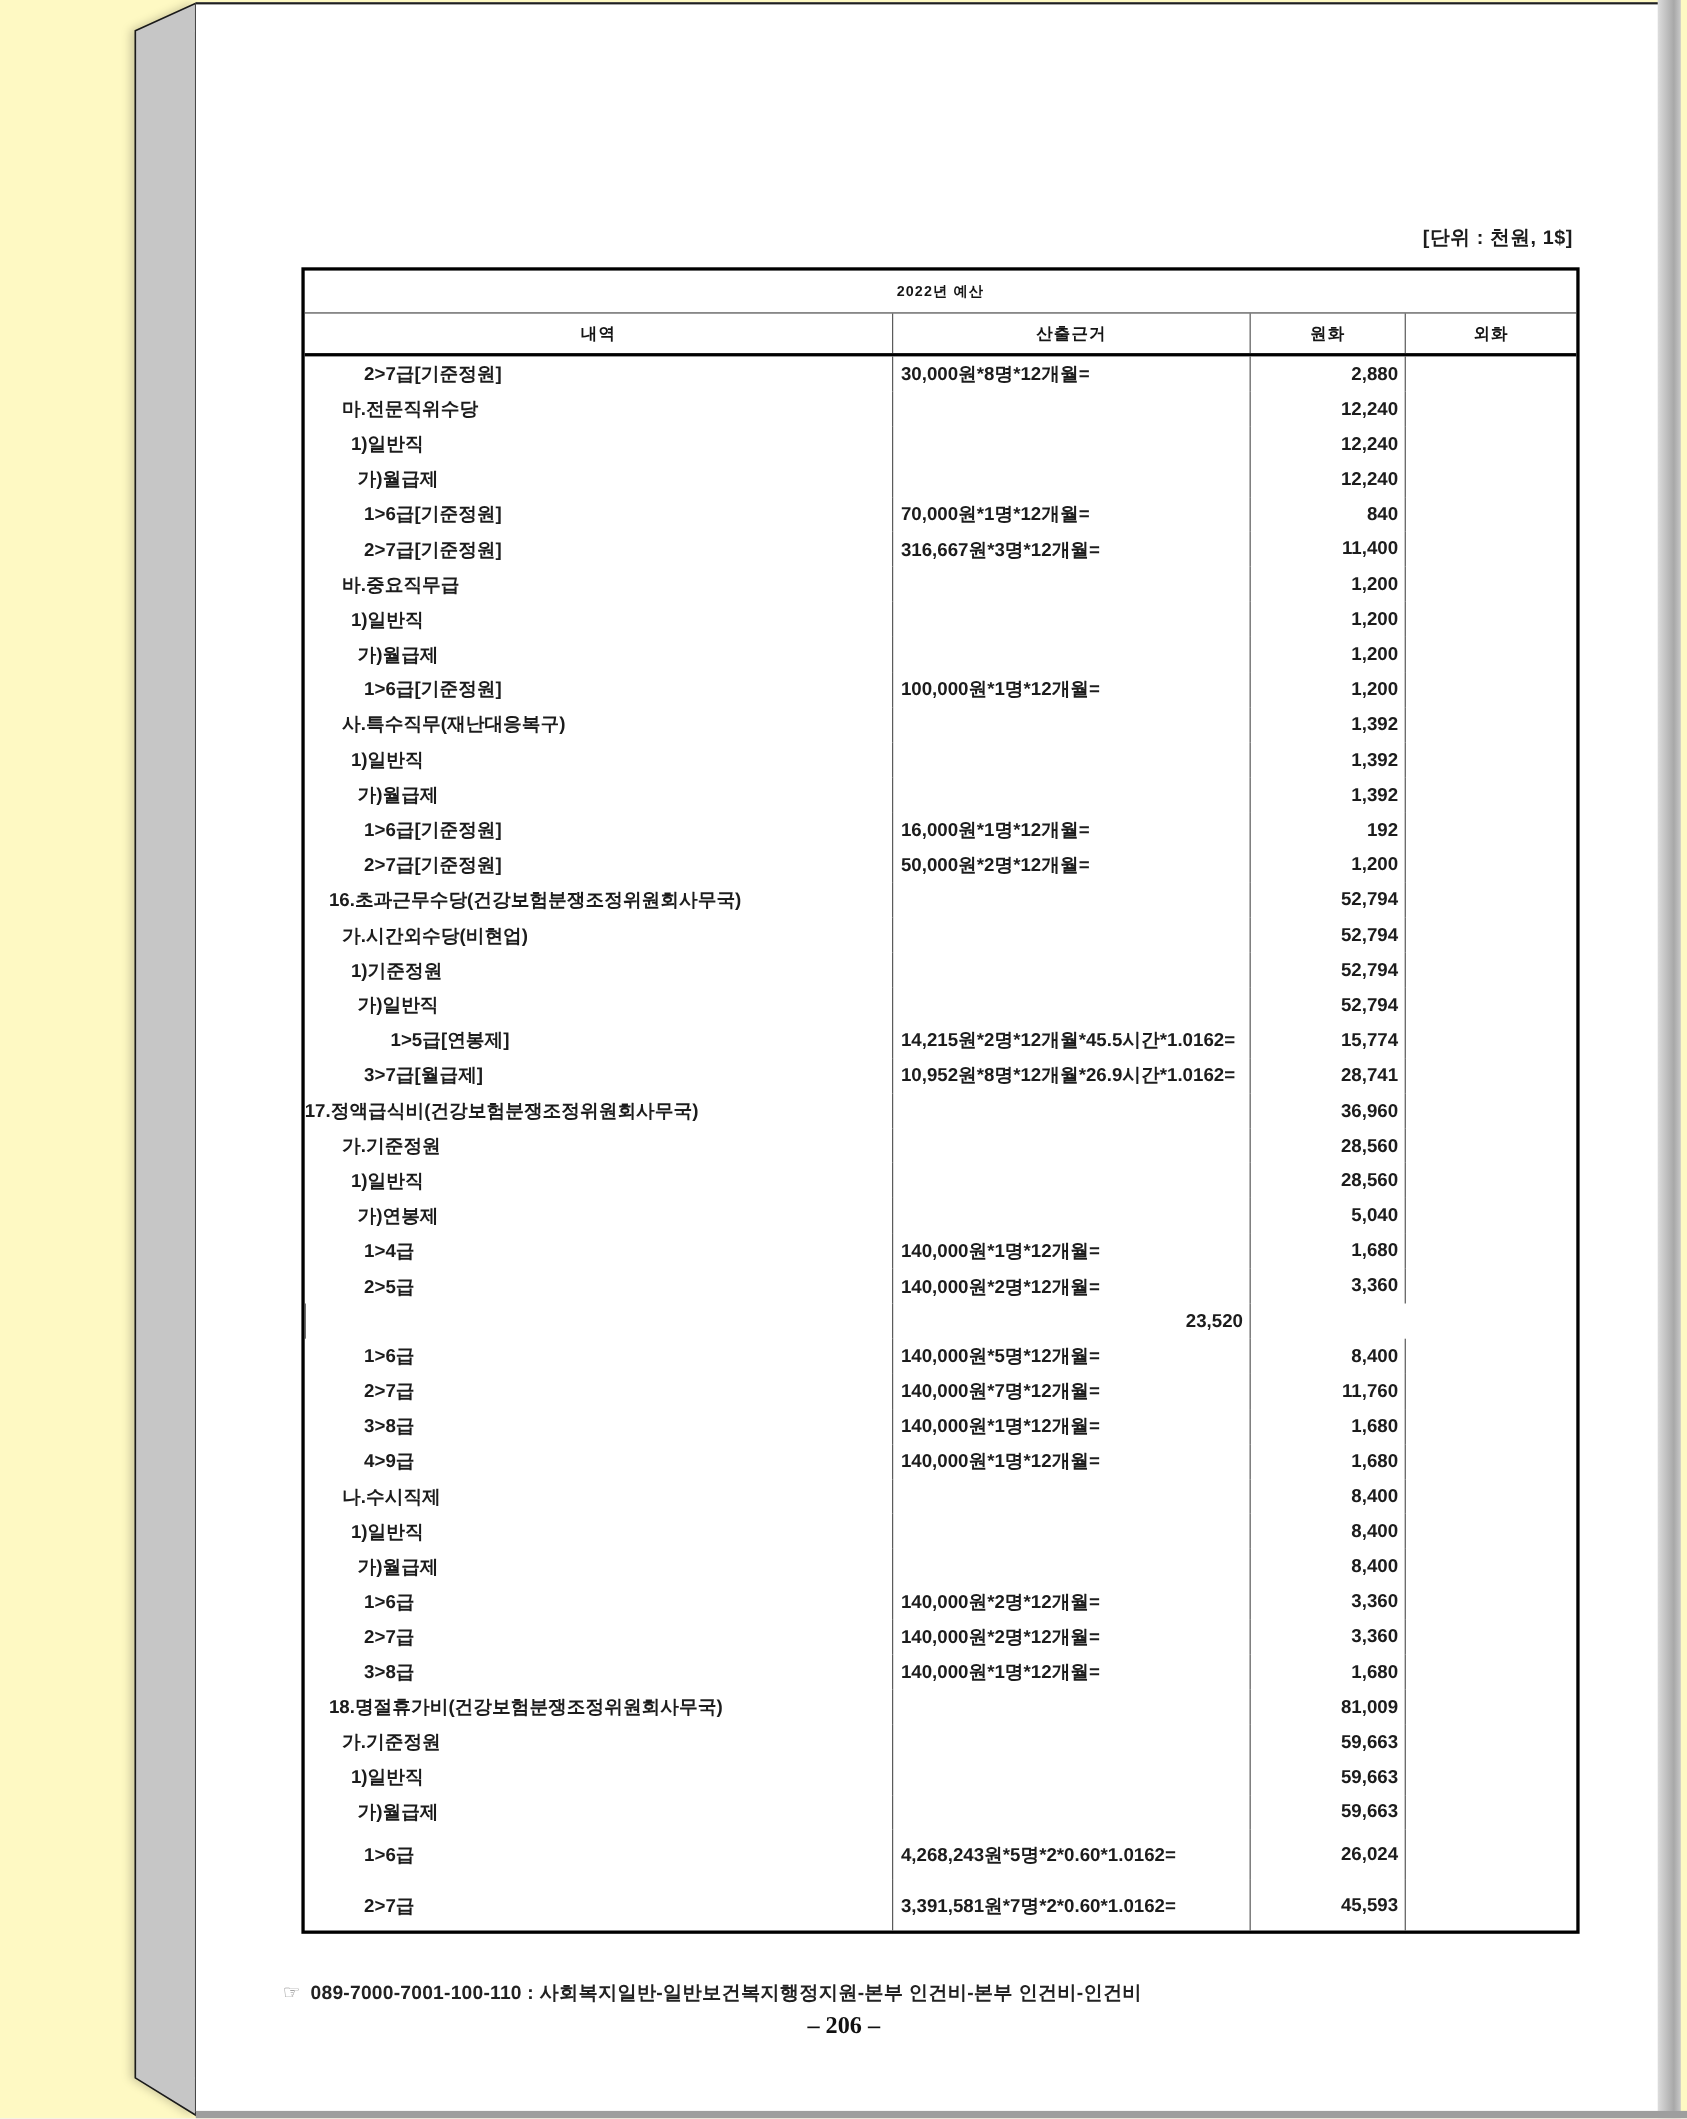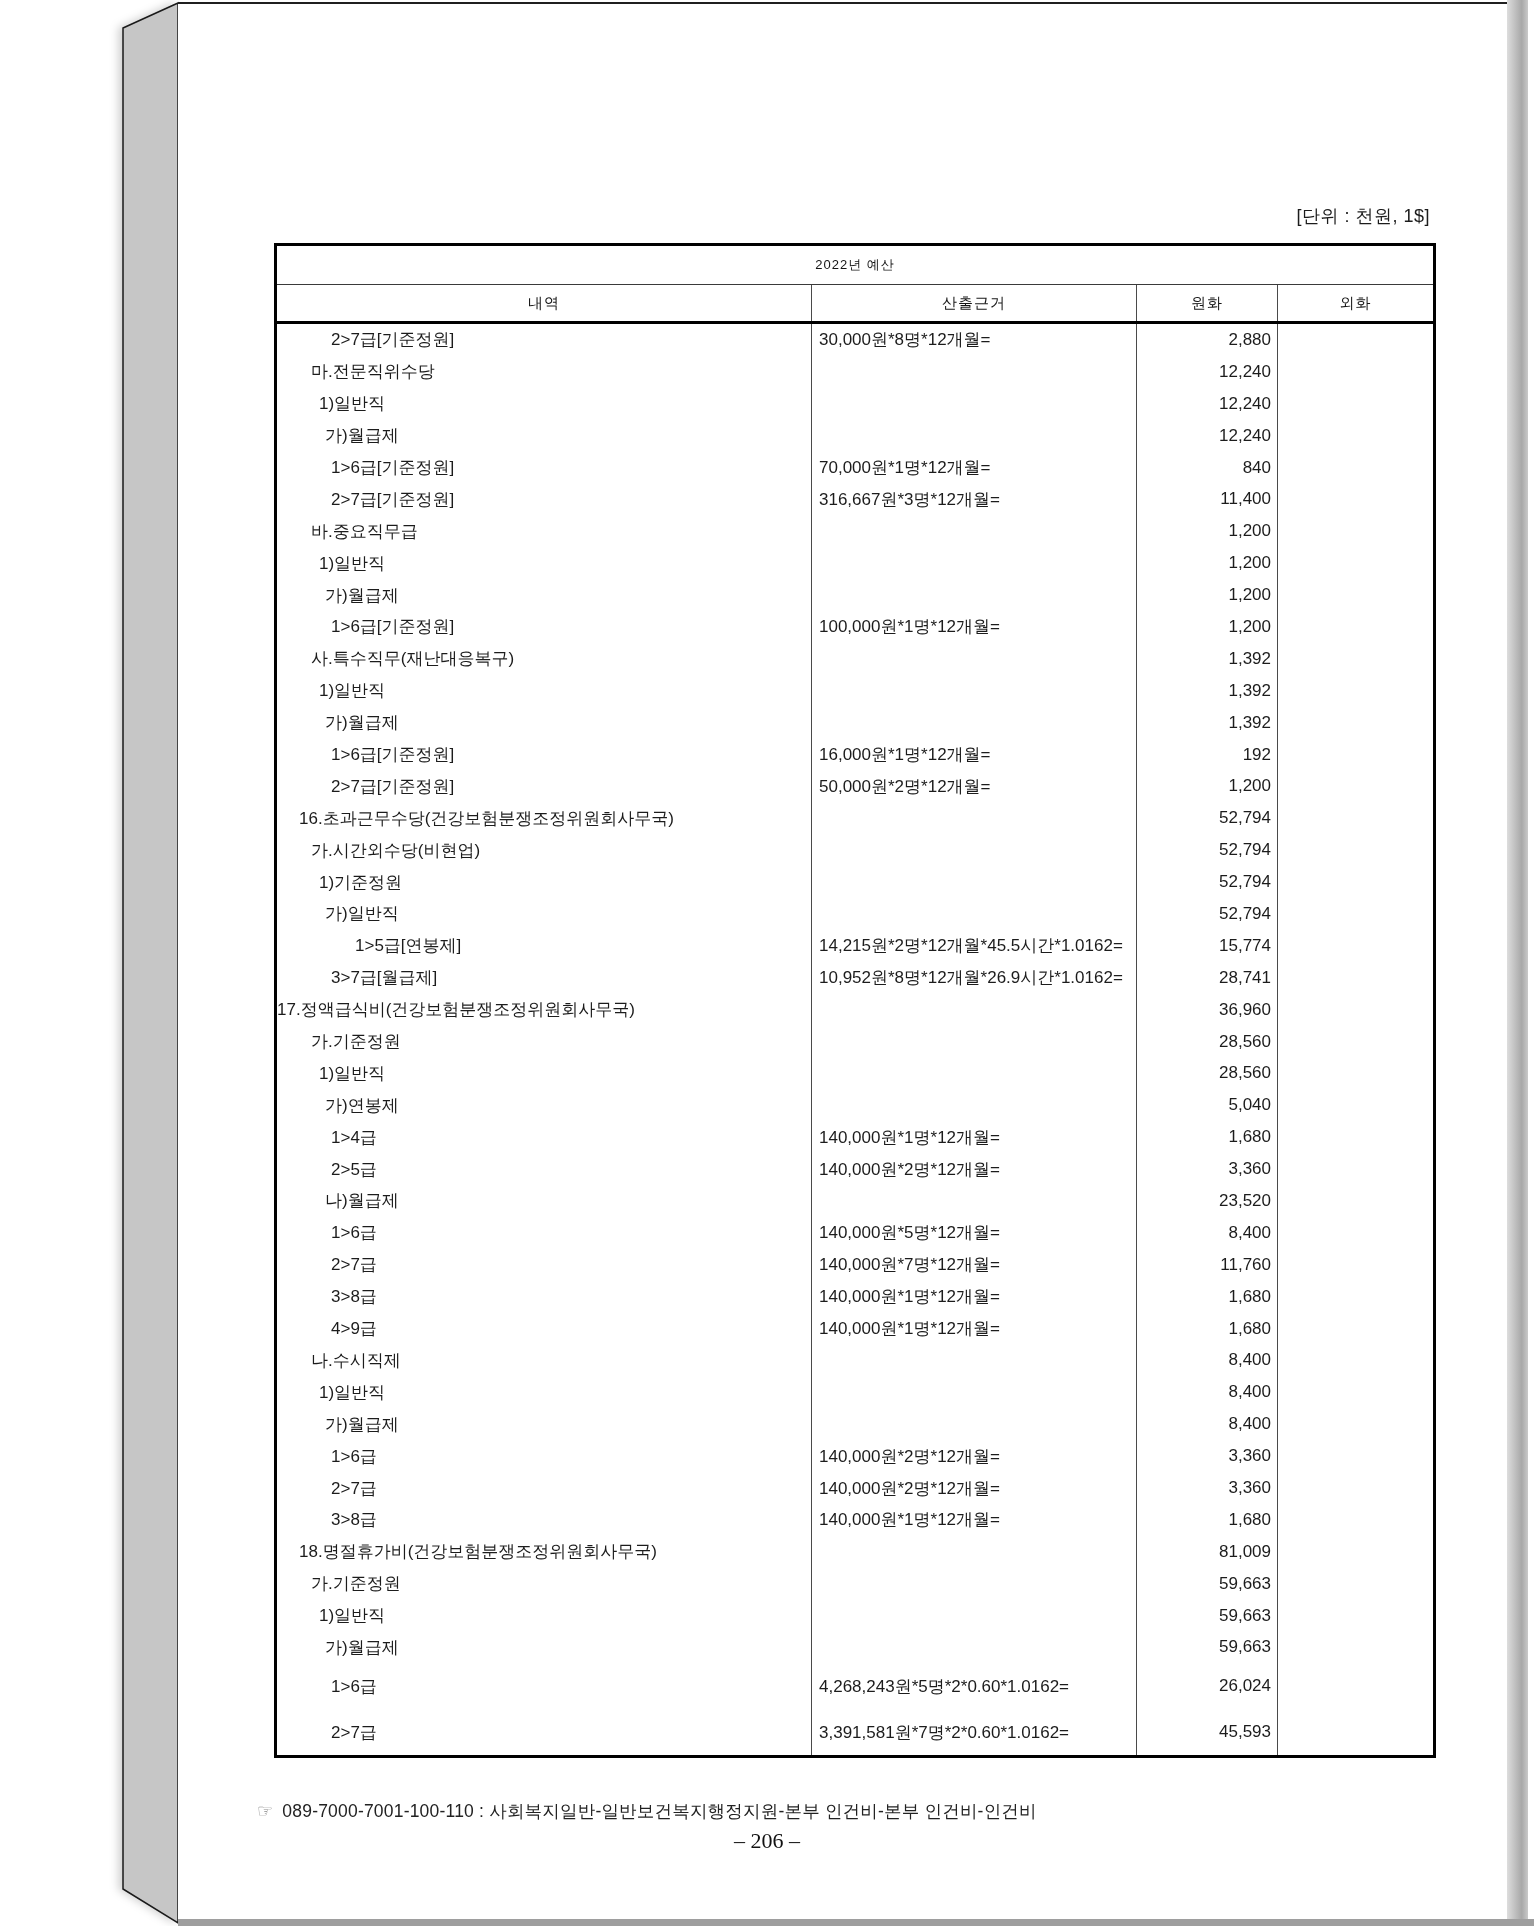--- a/index.html
+++ b/index.html
@@ -1,17 +1,17 @@
 <!DOCTYPE html>
 <html><head>
 <meta charset="utf-8">
 <style>
   html,body{margin:0;padding:0;}
   body{font-family:"Liberation Sans","DejaVu Sans",sans-serif;background:#e9e9e9;}
-  .stage{position:relative;width:1534px;height:1926px;background:#ffffff;overflow:hidden;}
+  .stage{position:relative;width:1534px;height:1926px;background:#fef9c3;overflow:hidden;font-weight:bold;}
 
   
   .spine-svg{position:absolute;left:0;top:0;pointer-events:none;}
   .page{position:absolute;left:178px;top:2px;width:1330px;height:1918px;background:#ffffff;border-top:2px solid #1f1f1f;box-sizing:border-box;}
   .right-shade{position:absolute;left:1507px;top:0;width:21px;height:1926px;
     background:linear-gradient(to right,#dddddd 0%,#a8a8a8 70%,#c9c9c9 100%);}
   .bottom-shade{position:absolute;left:178px;top:1919px;width:1356px;height:7px;background:#9e9e9e;}
 
   
   .unit-label{position:absolute;left:274px;top:204px;width:1156px;text-align:right;
@@ -216,21 +216,20 @@
           <div class="tcell c-won">1,680</div>
           <div class="tcell c-fx"></div>
         </div>
         <div class="trow">
           <div class="tcell c-name" style="padding-left: 54px;">2&gt;5급</div>
           <div class="tcell c-calc">140,000원*2명*12개월=</div>
           <div class="tcell c-won">3,360</div>
           <div class="tcell c-fx"></div>
         </div>
         <div class="trow">
-          <div class="tcell c-name" style="padding-left: 48px;">나)월급제</div>
           <div class="tcell c-calc"></div>
           <div class="tcell c-won">23,520</div>
           <div class="tcell c-fx"></div>
         </div>
         <div class="trow">
           <div class="tcell c-name" style="padding-left: 54px;">1&gt;6급</div>
           <div class="tcell c-calc">140,000원*5명*12개월=</div>
           <div class="tcell c-won">8,400</div>
           <div class="tcell c-fx"></div>
         </div>

